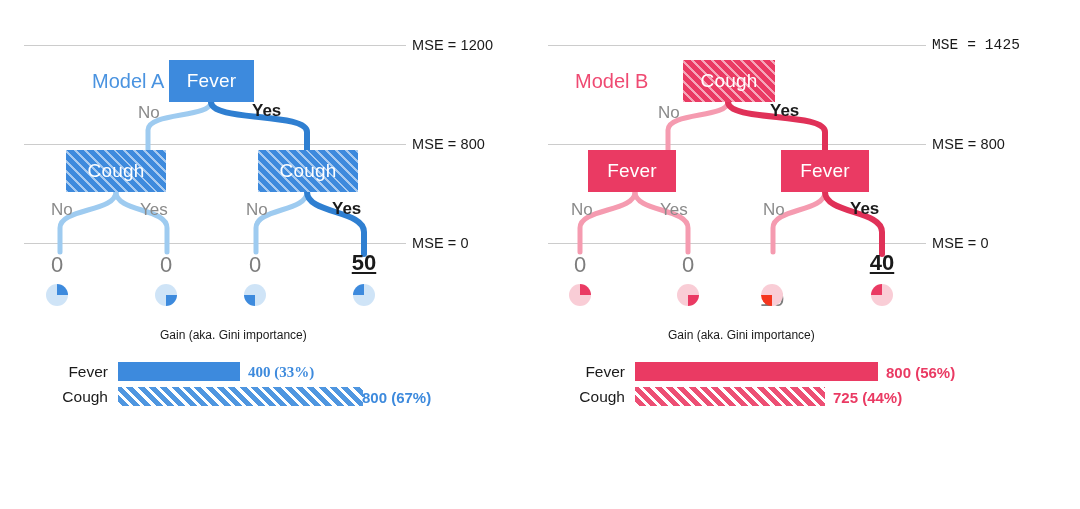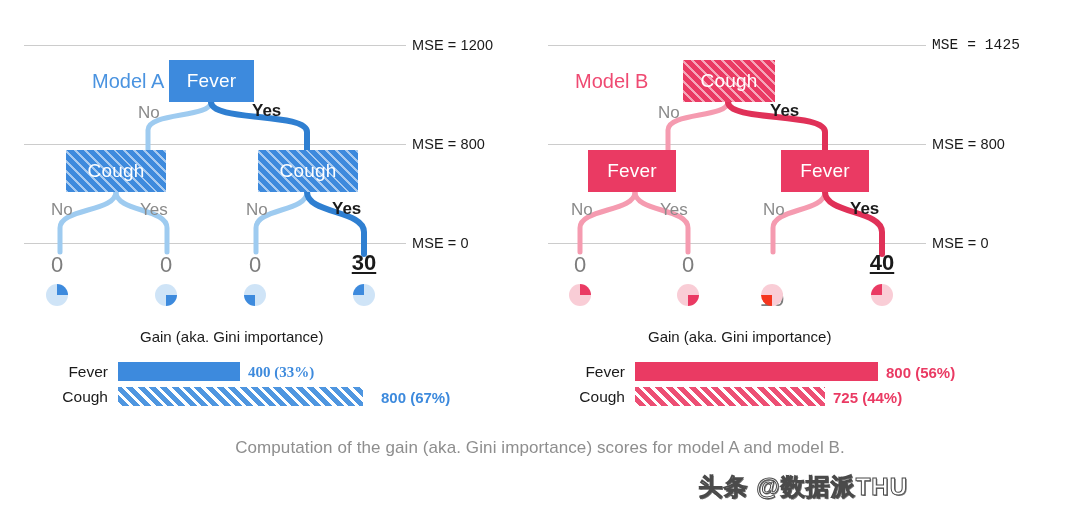--- a/index.html
+++ b/index.html
@@ -60,21 +60,21 @@
   .leaf-val{
     position:absolute;font-size:22px;color:#7d7d7d;text-align:center;
     width:46px;
   }
   .leaf-val.hl{color:#1a1a1a;font-weight:bold;text-decoration:underline;}
 
   
   .pie{position:absolute;width:22px;height:22px;border-radius:50%;}
 
   
-  .gain-title{position:absolute;font-size:15px;color:#1a1a1a;white-space:nowrap;}
+  .gain-title{position:absolute;font-size:12px;color:#1a1a1a;white-space:nowrap;margin-left:20px;}
   .gain-row-label{
     position:absolute;font-size:15.5px;color:#1a1a1a;text-align:right;
     width:70px;
   }
   .gbar{position:absolute;height:19px;}
   .gbar.solid-a{background:#3d8add;}
   .gbar.solid-b{background:#ea3a63;}
   .gbar.hatch-a{
     background:
       repeating-linear-gradient(45deg,
@@ -148,36 +148,36 @@
     <div class="branch-label bl-no" style="left:138px;top:103px;">No</div>
     <div class="branch-label bl-yes-strong" style="left:252px;top:101px;">Yes</div>
     <div class="branch-label bl-no" style="left:51px;top:200px;">No</div>
     <div class="branch-label bl-yes-dim" style="left:140px;top:200px;">Yes</div>
     <div class="branch-label bl-no" style="left:246px;top:200px;">No</div>
     <div class="branch-label bl-yes-strong" style="left:332px;top:199px;">Yes</div>
 
     <div class="leaf-val" style="left:34px;top:252px;">0</div>
     <div class="leaf-val" style="left:143px;top:252px;">0</div>
     <div class="leaf-val" style="left:232px;top:252px;">0</div>
-    <div class="leaf-val hl" style="left:341px;top:250px;">30</div>
+    <div class="leaf-val hl" style="left:341px;top:250px;">50</div>
 
     <div class="pie" style="left:46px;top:284px;background:conic-gradient(#3d8add 0deg 90deg,#cfe4f7 90deg 360deg);"></div>
     <div class="pie" style="left:155px;top:284px;background:conic-gradient(#cfe4f7 0deg 90deg,#3d8add 90deg 180deg,#cfe4f7 180deg 360deg);"></div>
     <div class="pie" style="left:244px;top:284px;background:conic-gradient(#cfe4f7 0deg 180deg,#3d8add 180deg 270deg,#cfe4f7 270deg 360deg);"></div>
     <div class="pie" style="left:353px;top:284px;background:conic-gradient(#cfe4f7 0deg 270deg,#3d8add 270deg 360deg);"></div>
 
     <div class="gain-title" style="left:140px;top:328px;">Gain (aka. Gini importance)</div>
 
     <div class="gain-row-label" style="left:38px;top:363px;">Fever</div>
     <div class="gbar solid-a" style="left:118px;top:362px;width:122px;"></div>
     <div class="gval a" style="left:248px;top:364px;font-family:Liberation Serif, serif;">400 (33%)</div>
 
     <div class="gain-row-label" style="left:38px;top:388px;">Cough</div>
     <div class="gbar hatch-a" style="left:118px;top:387px;width:245px;"></div>
-    <div class="gval a" style="left:381px;top:389px;">800 (67%)</div>
+    <div class="gval a" style="left:362px;top:389px;">800 (67%)</div>
   </div>
 
   <div class="panel" id="panel-b">
 
     <div class="mse-line" style="left:28px;top:45px;width:378px;"></div>
     <div class="mse-line" style="left:28px;top:144px;width:378px;"></div>
     <div class="mse-line" style="left:28px;top:243px;width:378px;"></div>
 
     <div class="mse-label" style="left:412px;top:37px;font-family:Liberation Mono, monospace;">MSE = 1425</div>
     <div class="mse-label" style="left:412px;top:136px;">MSE = 800</div>
@@ -225,16 +225,14 @@
 
     <div class="gain-row-label" style="left:35px;top:363px;">Fever</div>
     <div class="gbar solid-b" style="left:115px;top:362px;width:243px;"></div>
     <div class="gval b" style="left:366px;top:364px;">800 (56%)</div>
 
     <div class="gain-row-label" style="left:35px;top:388px;">Cough</div>
     <div class="gbar hatch-b" style="left:115px;top:387px;width:190px;"></div>
     <div class="gval b" style="left:313px;top:389px;">725 (44%)</div>
   </div>
 
-  <div id="caption">Computation of the gain (aka. Gini importance) scores for model A and model B.</div>
-
-  <div id="watermark">头条 @数据派THU</div>
+
 </div>
 
 </body></html>

